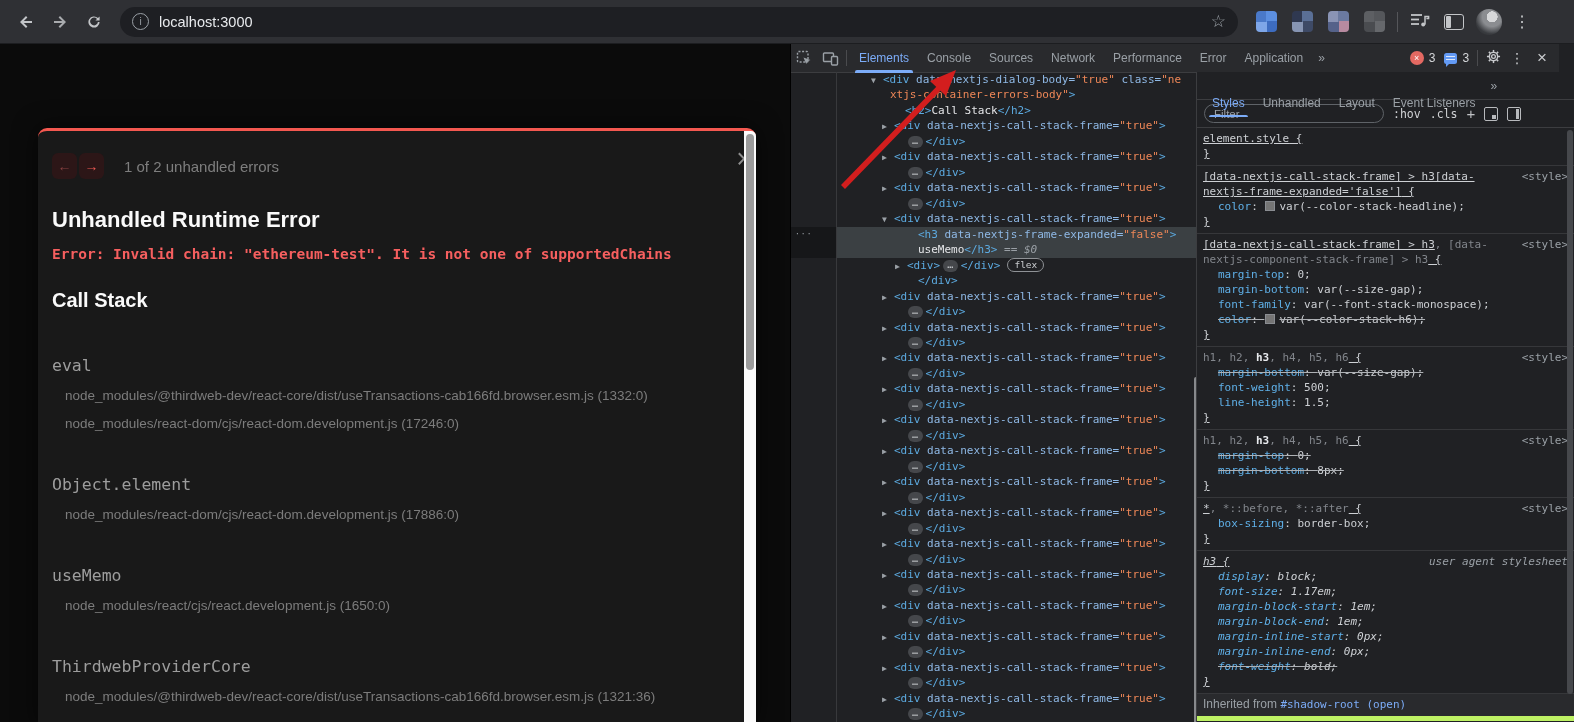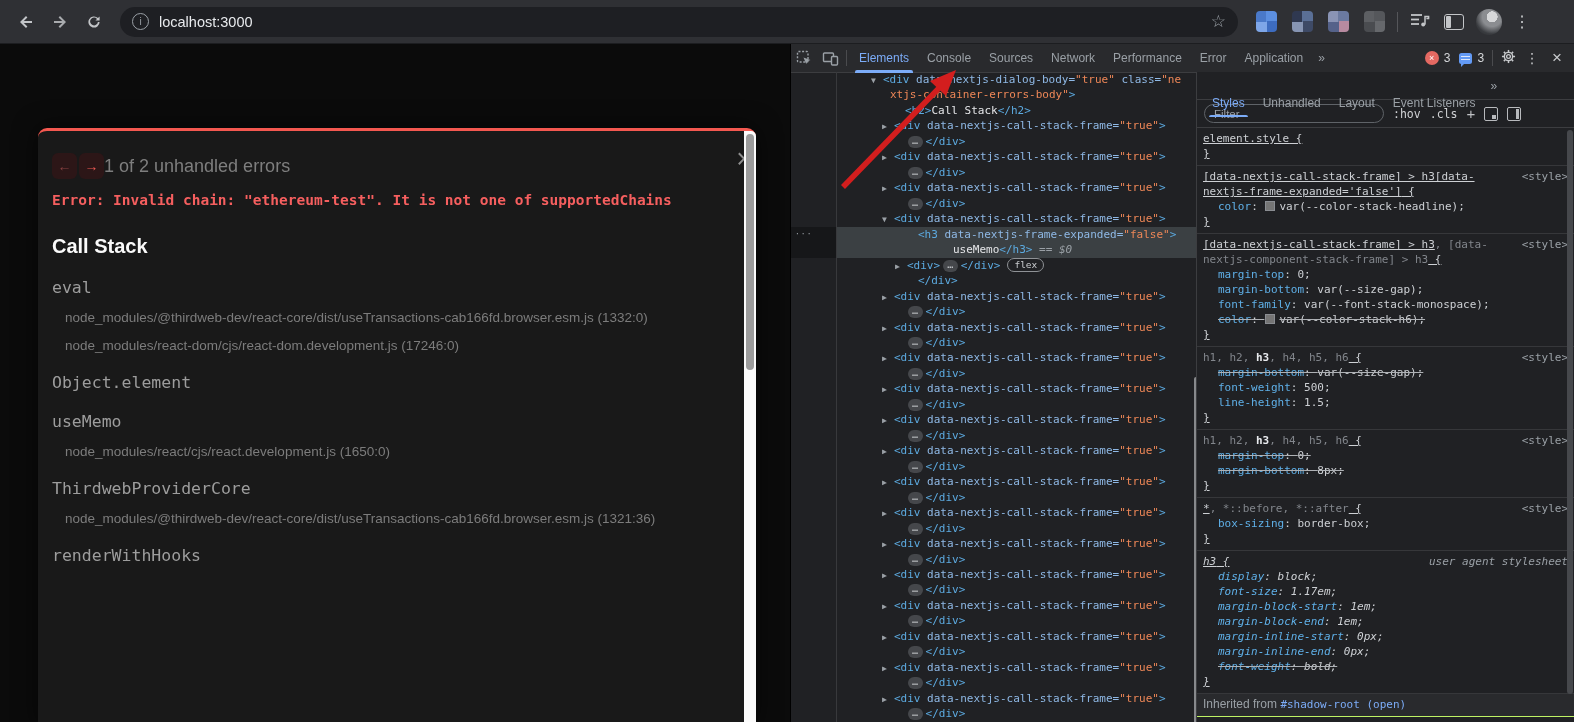--- a/index.html
+++ b/index.html
@@ -36,31 +36,31 @@
     border-top:3px solid #f45850;border-radius:9px 9px 0 0;box-shadow:0 0 24px rgba(0,0,0,.6);}
   .dlg-scroll{position:absolute;right:0;top:0;width:12px;height:591px;background:#fbfbfb;border-radius:0 5px 0 0;}
   .dlg-thumb{position:absolute;left:2px;top:3px;width:8px;height:236px;background:#9b9b9b;border-radius:4px;}
   .dlg-content{position:absolute;left:14px;right:30px;top:0;}
   .dlg-header{margin-top:22px;display:flex;align-items:center;}
   .err-nav{display:flex;gap:2px;}
   .err-nav-btn{width:25px;height:26px;border-radius:6px;background:#2c1617;display:flex;align-items:center;
     justify-content:center;font-size:14px;}
   .err-nav-btn.prev{color:#8a4242;}
   .err-nav-btn.next{color:#f05a54;}
-  .err-counter{margin-left:0;color:#7e7e7e;font-size:18px;}
+  .err-counter{margin-left:20px;color:#7e7e7e;font-size:15px;}
   .dlg-close{position:absolute;right:4px;top:18px;color:#8f8f8f;font-size:27px;line-height:20px;}
   .dlg-title{margin-top:28px;color:#fafafa;font-size:22px;font-weight:700;}
   .dlg-msg{margin-top:13px;color:#f65f5f;font-size:14.5px;font-weight:700;}
   .cs-heading{margin-top:27px;color:#fafafa;font-size:20px;font-weight:700;}
-  .fn{margin-top:20px;color:#9d9d9d;font-size:16.5px;}
+  .fn{margin-top:44px;color:#9d9d9d;font-size:16.5px;}
   .fp{margin-top:13px;margin-left:13px;color:#7c7c7c;font-size:13.5px;}
 
   
   .devtools{position:absolute;left:790px;top:44px;width:784px;height:678px;background:#202124;border-left:1px solid #000;box-sizing:border-box;}
-  .dt-toolbar{position:absolute;left:0;top:0;right:0;height:28px;background:#292a2d;border-bottom:1px solid #3c3d40;
+  .dt-toolbar{position:absolute;left:0;top:0;right:15px;height:28px;background:#292a2d;border-bottom:1px solid #3c3d40;
     display:flex;align-items:center;font-size:12px;color:#9aa0a6;}
   .dt-iconbtn{width:26px;height:28px;display:flex;align-items:center;justify-content:center;flex:none;}
   .dt-vdiv{width:1px;height:16px;background:#4a4b4e;margin:0 3px;flex:none;}
   .dt-tab{padding:0 9px;height:28px;line-height:28px;flex:none;position:relative;}
   .dt-tab.active{color:#7cacf8;}
   .dt-tab.active::after{content:"";position:absolute;left:5px;right:5px;bottom:-1px;height:3px;background:#7cacf8;border-radius:2px 2px 0 0;}
   .dt-more{padding:0 6px;font-size:12px;}
   .dt-badges{margin-left:auto;display:flex;align-items:center;gap:5px;padding-right:4px;}
   .err-badge{width:14px;height:14px;border-radius:50%;background:#e46962;color:#fff;font-size:9px;
     display:flex;align-items:center;justify-content:center;}
@@ -117,21 +117,21 @@
   .rule-label.ua{font-style:italic;}
   .sel-w{color:#cdd0d4;text-decoration:underline;}
   .sel-g{color:#82868c;}
   .sel-b{color:#e8eaee;font-weight:700;}
   .rule.italic, .rule.italic .decl .p, .rule.italic .decl .v{font-style:italic;}
   .decl{padding-left:15px;}
   .decl .p{color:#5fb0e8;}
   .decl .v{color:#cdd0d4;}
   .decl.struck{text-decoration:line-through;text-decoration-color:#aeb1b5;}
   .swatch{display:inline-block;width:8px;height:8px;border:1px solid #8a8d92;background:#757575;margin:0 4px -1px 1px;}
-  .inherited-hdr{padding:3px 6px 4px;background:#292a2d;border-bottom:1px solid #bef264;color:#9aa0a6;
+  .inherited-hdr{padding:3px 6px 4px;background:#292a2d;border-bottom:5px solid #bef264;color:#9aa0a6;
     font-family:"Liberation Sans",sans-serif;font-size:12px;}
   .inherited-hdr .lnk{font-family:"DejaVu Sans Mono",monospace;color:#7cacf8;font-size:11px;}
   .sp-scrollthumb{position:absolute;right:1px;top:86px;width:6px;height:564px;background:#46484c;border-radius:3px;}
 
   .annotation{position:absolute;left:0;top:0;width:1574px;height:722px;pointer-events:none;z-index:50;}
 </style>
 </head>
 <body>
 
 <div class="browser-toolbar">
@@ -181,27 +181,29 @@
 <div class="page">
   <div class="dialog">
     <div class="dlg-content">
       <div class="dlg-header">
         <div class="err-nav">
           <div class="err-nav-btn prev">←</div>
           <div class="err-nav-btn next">→</div>
         </div>
         <span class="err-counter">1 of 2 unhandled errors</span>
       </div>
+      <div class="dlg-title">Unhandled Runtime Error</div>
       <div class="dlg-msg mono">Error: Invalid chain: "ethereum-test". It is not one of supportedChains</div>
       <div class="cs-heading">Call Stack</div>
       <div>
           <div class="fn mono">eval</div>
           <div class="fp">node_modules/@thirdweb-dev/react-core/dist/useTransactions-cab166fd.browser.esm.js (1332:0)</div>
           <div class="fp">node_modules/react-dom/cjs/react-dom.development.js (17246:0)</div>
           <div class="fn mono">Object.element</div>
+          <div class="fp">node_modules/react-dom/cjs/react-dom.development.js (17886:0)</div>
           <div class="fn mono">useMemo</div>
           <div class="fp">node_modules/react/cjs/react.development.js (1650:0)</div>
           <div class="fn mono">ThirdwebProviderCore</div>
           <div class="fp">node_modules/@thirdweb-dev/react-core/dist/useTransactions-cab166fd.browser.esm.js (1321:36)</div>
           <div class="fn mono">renderWithHooks</div>
         </div>
     </div>
     <div class="dlg-close">×</div>
     <div class="dlg-scroll">
       <div class="dlg-thumb"></div>
@@ -267,21 +269,21 @@
         <div class="tree-line"><span class="gut"></span><span class="tl-body" style="padding-left: 53px;"><span class="tk-val">xtjs-container-errors-body"</span><span class="tk-tag">&gt;</span></span></div>
         <div class="tree-line"><span class="gut"></span><span class="tl-body" style="padding-left: 68px;"><span class="tk-tag">&lt;h2&gt;</span><span class="tk-txt">Call Stack</span><span class="tk-tag">&lt;/h2&gt;</span></span></div>
         <div class="tree-line"><span class="gut"></span><span class="tl-body" style="padding-left: 45px;"><span class="arrow">▶</span><span class="tk-tag">&lt;div</span><span class="tk-attr"> data-nextjs-call-stack-frame=</span><span class="tk-val">"true"</span><span class="tk-tag">&gt;</span></span></div>
         <div class="tree-line"><span class="gut"></span><span class="tl-body" style="padding-left: 68px;"><span class="pill">…</span><span class="tk-tag">&lt;/div&gt;</span></span></div>
         <div class="tree-line"><span class="gut"></span><span class="tl-body" style="padding-left: 45px;"><span class="arrow">▶</span><span class="tk-tag">&lt;div</span><span class="tk-attr"> data-nextjs-call-stack-frame=</span><span class="tk-val">"true"</span><span class="tk-tag">&gt;</span></span></div>
         <div class="tree-line"><span class="gut"></span><span class="tl-body" style="padding-left: 68px;"><span class="pill">…</span><span class="tk-tag">&lt;/div&gt;</span></span></div>
         <div class="tree-line"><span class="gut"></span><span class="tl-body" style="padding-left: 45px;"><span class="arrow">▶</span><span class="tk-tag">&lt;div</span><span class="tk-attr"> data-nextjs-call-stack-frame=</span><span class="tk-val">"true"</span><span class="tk-tag">&gt;</span></span></div>
         <div class="tree-line"><span class="gut"></span><span class="tl-body" style="padding-left: 68px;"><span class="pill">…</span><span class="tk-tag">&lt;/div&gt;</span></span></div>
         <div class="tree-line"><span class="gut"></span><span class="tl-body" style="padding-left: 45px;"><span class="arrow">▼</span><span class="tk-tag">&lt;div</span><span class="tk-attr"> data-nextjs-call-stack-frame=</span><span class="tk-val">"true"</span><span class="tk-tag">&gt;</span></span></div>
         <div class="tree-line"><span class="gut dark">···</span><span class="tl-body sel" style="padding-left: 81px;"><span class="tk-tag">&lt;h3</span><span class="tk-attr"> data-nextjs-frame-expanded=</span><span class="tk-val">"false"</span><span class="tk-tag">&gt;</span></span></div>
-        <div class="tree-line"><span class="gut dark"></span><span class="tl-body sel" style="padding-left: 116px;"><span class="tk-txt">useMemo</span><span class="tk-tag">&lt;/h3&gt;</span><span class="tk-meta"> == </span><span class="tk-metai">$0</span></span></div>
+        <div class="tree-line"><span class="gut dark"></span><span class="tl-body sel" style="padding-left: 81px;"><span class="tk-txt">useMemo</span><span class="tk-tag">&lt;/h3&gt;</span><span class="tk-meta"> == </span><span class="tk-metai">$0</span></span></div>
         <div class="tree-line"><span class="gut"></span><span class="tl-body" style="padding-left: 58px;"><span class="arrow">▶</span><span class="tk-tag">&lt;div&gt;</span><span class="pill">…</span><span class="tk-tag">&lt;/div&gt;</span><span class="badge-flex">flex</span></span></div>
         <div class="tree-line"><span class="gut"></span><span class="tl-body" style="padding-left: 81px;"><span class="tk-tag">&lt;/div&gt;</span></span></div>
         <div class="tree-line"><span class="gut"></span><span class="tl-body" style="padding-left: 45px;"><span class="arrow">▶</span><span class="tk-tag">&lt;div</span><span class="tk-attr"> data-nextjs-call-stack-frame=</span><span class="tk-val">"true"</span><span class="tk-tag">&gt;</span></span></div>
         <div class="tree-line"><span class="gut"></span><span class="tl-body" style="padding-left: 68px;"><span class="pill">…</span><span class="tk-tag">&lt;/div&gt;</span></span></div>
         <div class="tree-line"><span class="gut"></span><span class="tl-body" style="padding-left: 45px;"><span class="arrow">▶</span><span class="tk-tag">&lt;div</span><span class="tk-attr"> data-nextjs-call-stack-frame=</span><span class="tk-val">"true"</span><span class="tk-tag">&gt;</span></span></div>
         <div class="tree-line"><span class="gut"></span><span class="tl-body" style="padding-left: 68px;"><span class="pill">…</span><span class="tk-tag">&lt;/div&gt;</span></span></div>
         <div class="tree-line"><span class="gut"></span><span class="tl-body" style="padding-left: 45px;"><span class="arrow">▶</span><span class="tk-tag">&lt;div</span><span class="tk-attr"> data-nextjs-call-stack-frame=</span><span class="tk-val">"true"</span><span class="tk-tag">&gt;</span></span></div>
         <div class="tree-line"><span class="gut"></span><span class="tl-body" style="padding-left: 68px;"><span class="pill">…</span><span class="tk-tag">&lt;/div&gt;</span></span></div>
         <div class="tree-line"><span class="gut"></span><span class="tl-body" style="padding-left: 45px;"><span class="arrow">▶</span><span class="tk-tag">&lt;div</span><span class="tk-attr"> data-nextjs-call-stack-frame=</span><span class="tk-val">"true"</span><span class="tk-tag">&gt;</span></span></div>
         <div class="tree-line"><span class="gut"></span><span class="tl-body" style="padding-left: 68px;"><span class="pill">…</span><span class="tk-tag">&lt;/div&gt;</span></span></div>

